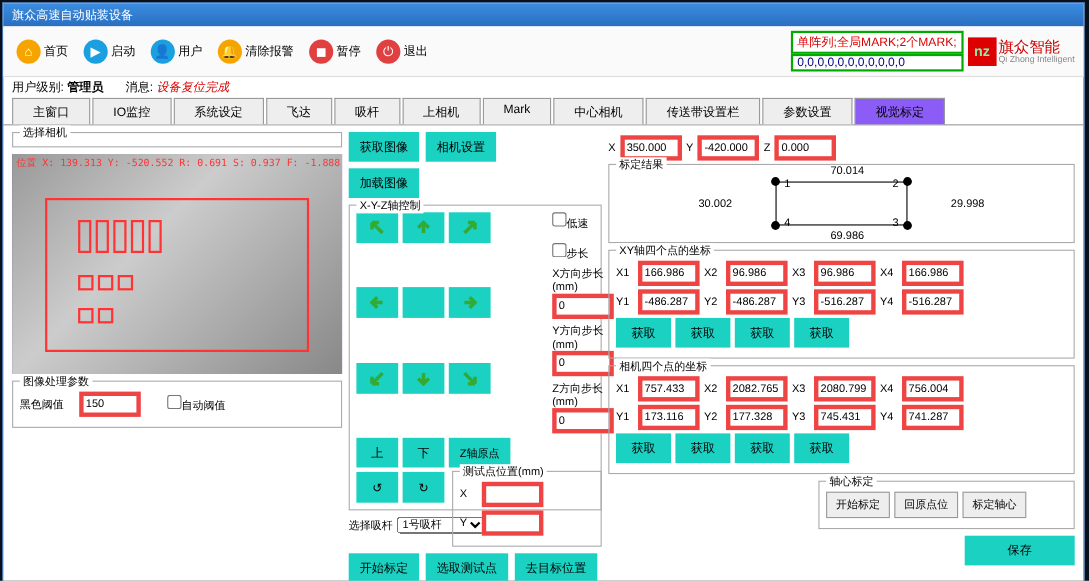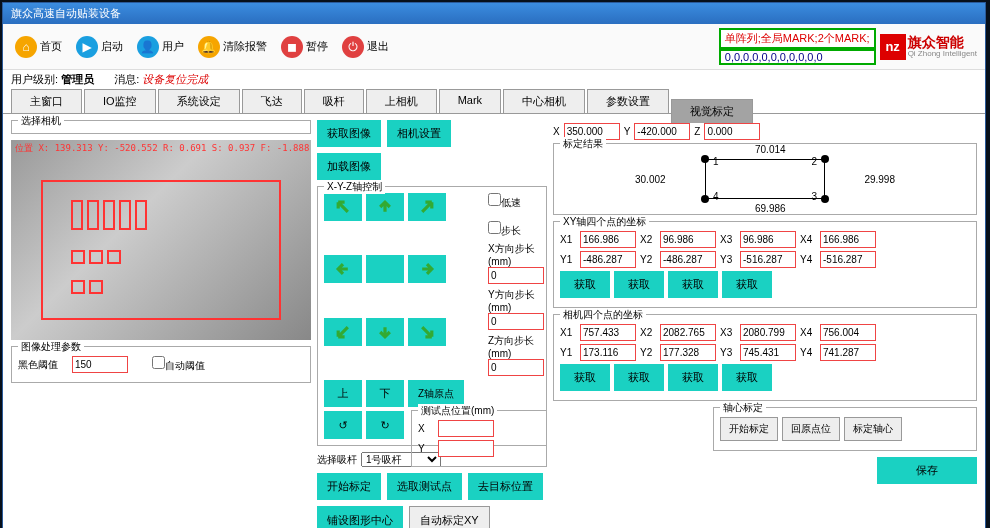--- a/index.html
+++ b/index.html
@@ -6,45 +6,45 @@
 body { background: #07101b; width: 990px; height: 528px; overflow: hidden; font-size: 11px; }
 .window { background: #fff; width: 984px; margin: 2px; border: 1px solid #2a5a9a; }
 .titlebar { background: linear-gradient(#3b8de0,#2a6ec0); color: #fff; padding: 3px 8px; font-size: 11px; }
 .toolbar { background: #fafafa; padding: 4px 8px; display: flex; align-items: center; gap: 6px; border-bottom: 1px solid #ddd; }
 .tbtn { display: flex; align-items: center; gap: 3px; font-size: 11px; padding: 2px 4px; cursor: pointer; }
 .ticon { width: 22px; height: 22px; border-radius: 50%; display: flex; align-items: center; justify-content: center; color: #fff; font-size: 12px; }
 .banner { margin-left: auto; display: flex; align-items: center; gap: 4px; }
 .banner-box { border: 2px solid #0a0; padding: 1px 4px; font-size: 11px; color: #d00; background: #fff; }
 .banner-box2 { border: 2px solid #0a0; padding: 0 4px; font-size: 11px; color: #008; background: #fff; }
 .logo { display: flex; align-items: center; gap: 2px; }
-.logo-sq { width: 26px; height: 26px; background: #d00; color: #ffffff; font-weight: bold; display: flex; align-items: center; justify-content: center; font-size: 13px; }
-.logo-t { color: #c00; font-weight: bold; font-size: 14px; line-height: 1; }
+.logo-sq { width: 26px; height: 26px; background: #d00; color: #86efac; font-weight: bold; display: flex; align-items: center; justify-content: center; font-size: 13px; }
+.logo-t { color: #c00; font-weight: normal; font-size: 14px; line-height: 1; }
 .logo-s { color: #888; font-size: 8px; }
 .subbar { padding: 2px 8px; font-size: 11px; display: flex; gap: 20px; }
 .subbar .red { color: #d00; font-style: italic; }
 .tabstrip { display: flex; border-bottom: 1px solid #999; padding: 0 8px; font-size: 11px; }
 .tab { padding: 4px 18px; background: #eee; border: 1px solid #999; border-bottom: none; margin-right: 2px; cursor: pointer; }
-.tab.active { background: #a3a3a3; position: relative; top: 10px; }
+.tab.active { background: #8b5cf6; position: relative; top: 0; }
 .content { padding: 6px 8px; display: flex; gap: 6px; }
 .col-l { width: 300px; }
 .col-m { width: 230px; }
 .col-r { flex: 1; }
 .gbox { border: 1px solid #aaa; padding: 6px; margin-bottom: 6px; position: relative; }
 .gbox-title { position: absolute; top: -7px; left: 6px; background: #fff; padding: 0 3px; font-size: 10px; }
 .radio-row { display: flex; gap: 8px; align-items: center; margin: 3px 0; font-size: 10px; }
 .radio-row input { margin-right: 2px; }
 .btn-t { background: #1ad1c2; border: none; padding: 6px 10px; font-size: 11px; cursor: pointer; min-width: 64px; }
 .cam-view { width: 300px; height: 200px; background: #4c1d95; position: relative; overflow: hidden; }
 .cam-info { position: absolute; top: 2px; left: 4px; color: #f33; font-size: 9px; z-index: 5; font-family: monospace; }
 .cam-img { position: absolute; inset: 0; background: linear-gradient(135deg,#999 0%,#ccc 40%,#888 100%); }
 .cam-rect { position: absolute; border: 2px solid #f33; }
 .arrow-grid { display: grid; grid-template-columns: repeat(4,38px); gap: 4px; }
 .arrow-btn { width: 38px; height: 28px; background: #1ad1c2; display: flex; align-items: center; justify-content: center; cursor: pointer; }
 .arrow-btn svg { width: 16px; height: 16px; }
-.txt-in { width: 56px; border: 1px solid #ef4444; padding: 2px; font-size: 10px; }
+.txt-in { width: 56px; border: 4px solid #ef4444; padding: 2px; font-size: 10px; }
 .coord-row { display: flex; align-items: center; gap: 4px; margin: 3px 0; font-size: 10px; }
 .coord-row .lab { width: 16px; }
 .calib-diag { position: relative; width: 200px; height: 50px; margin: 4px auto; }
 .cnode { position: absolute; width: 8px; height: 8px; background: #000; border-radius: 50%; }
 .clab { position: absolute; font-size: 10px; }
 .cframe { position: absolute; border: 1px solid #000; }
 </style>
 </head>
 <body>
 
@@ -98,20 +98,21 @@
 
  <div class="tabstrip">
   <div class="tab">主窗口</div>
   <div class="tab">IO监控</div>
   <div class="tab">系统设定</div>
   <div class="tab">飞达</div>
   <div class="tab">吸杆</div>
   <div class="tab">上相机</div>
   <div class="tab">Mark</div>
   <div class="tab">中心相机</div>
+  <div class="tab">传送带设置栏</div>
   <div class="tab">参数设置</div>
   <div class="tab active">视觉标定</div>
  </div>
 
  <div class="content">
 
   <div class="col-l">
    <div class="gbox">
     <div class="gbox-title">选择相机</div>
    </div>
@@ -144,21 +145,21 @@
 
   <div class="col-m">
    <div style="display:flex;gap:6px;margin-bottom:6px">
     <button class="btn-t">获取图像</button>
     <button class="btn-t">相机设置</button>
    </div>
    <button class="btn-t" style="margin-bottom:6px">加载图像</button>
 
    <div class="gbox">
     <div class="gbox-title">X-Y-Z轴控制</div>
-    <div style="display:flex;gap:0">
+    <div style="display:flex;gap:14px">
      <div class="arrow-grid">
       <div class="arrow-btn">
                 <svg viewBox="0 0 10 10">
                   <path d="M8 8L2 2M2 2h4M2 2v4" stroke="#3a3" stroke-width="2" fill="none"></path>
                 </svg>
               </div>
       <div class="arrow-btn">
                 <svg viewBox="0 0 10 10">
                   <path d="M5 8V2M2 5l3-3 3 3" stroke="#3a3" stroke-width="2" fill="none"></path>
                 </svg>
@@ -330,21 +331,21 @@
             <input class="txt-in" value="741.287" style="">
     </div>
     <div class="coord-row">
      <button class="btn-t" style="min-width:50px">获取</button>
      <button class="btn-t" style="min-width:50px">获取</button>
      <button class="btn-t" style="min-width:50px">获取</button>
      <button class="btn-t" style="min-width:50px">获取</button>
     </div>
    </div>
 
-   <div class="gbox" style="width:264px;float:right">
+   <div class="gbox" style="width:233px;float:right">
     <div class="gbox-title">轴心标定</div>
     <div class="coord-row">
      <button style="background:#eee;border:1px solid #999;padding:4px 8px;font-size:10px">开始标定</button>
      <button style="background:#eee;border:1px solid #999;padding:4px 8px;font-size:10px">回原点位</button>
      <button style="background:#eee;border:1px solid #999;padding:4px 8px;font-size:10px">标定轴心</button>
     </div>
    </div>
    <div style="clear:both;text-align:right;margin-top:10px">
     <button class="btn-t" style="min-width:100px">保存</button>
    </div>

